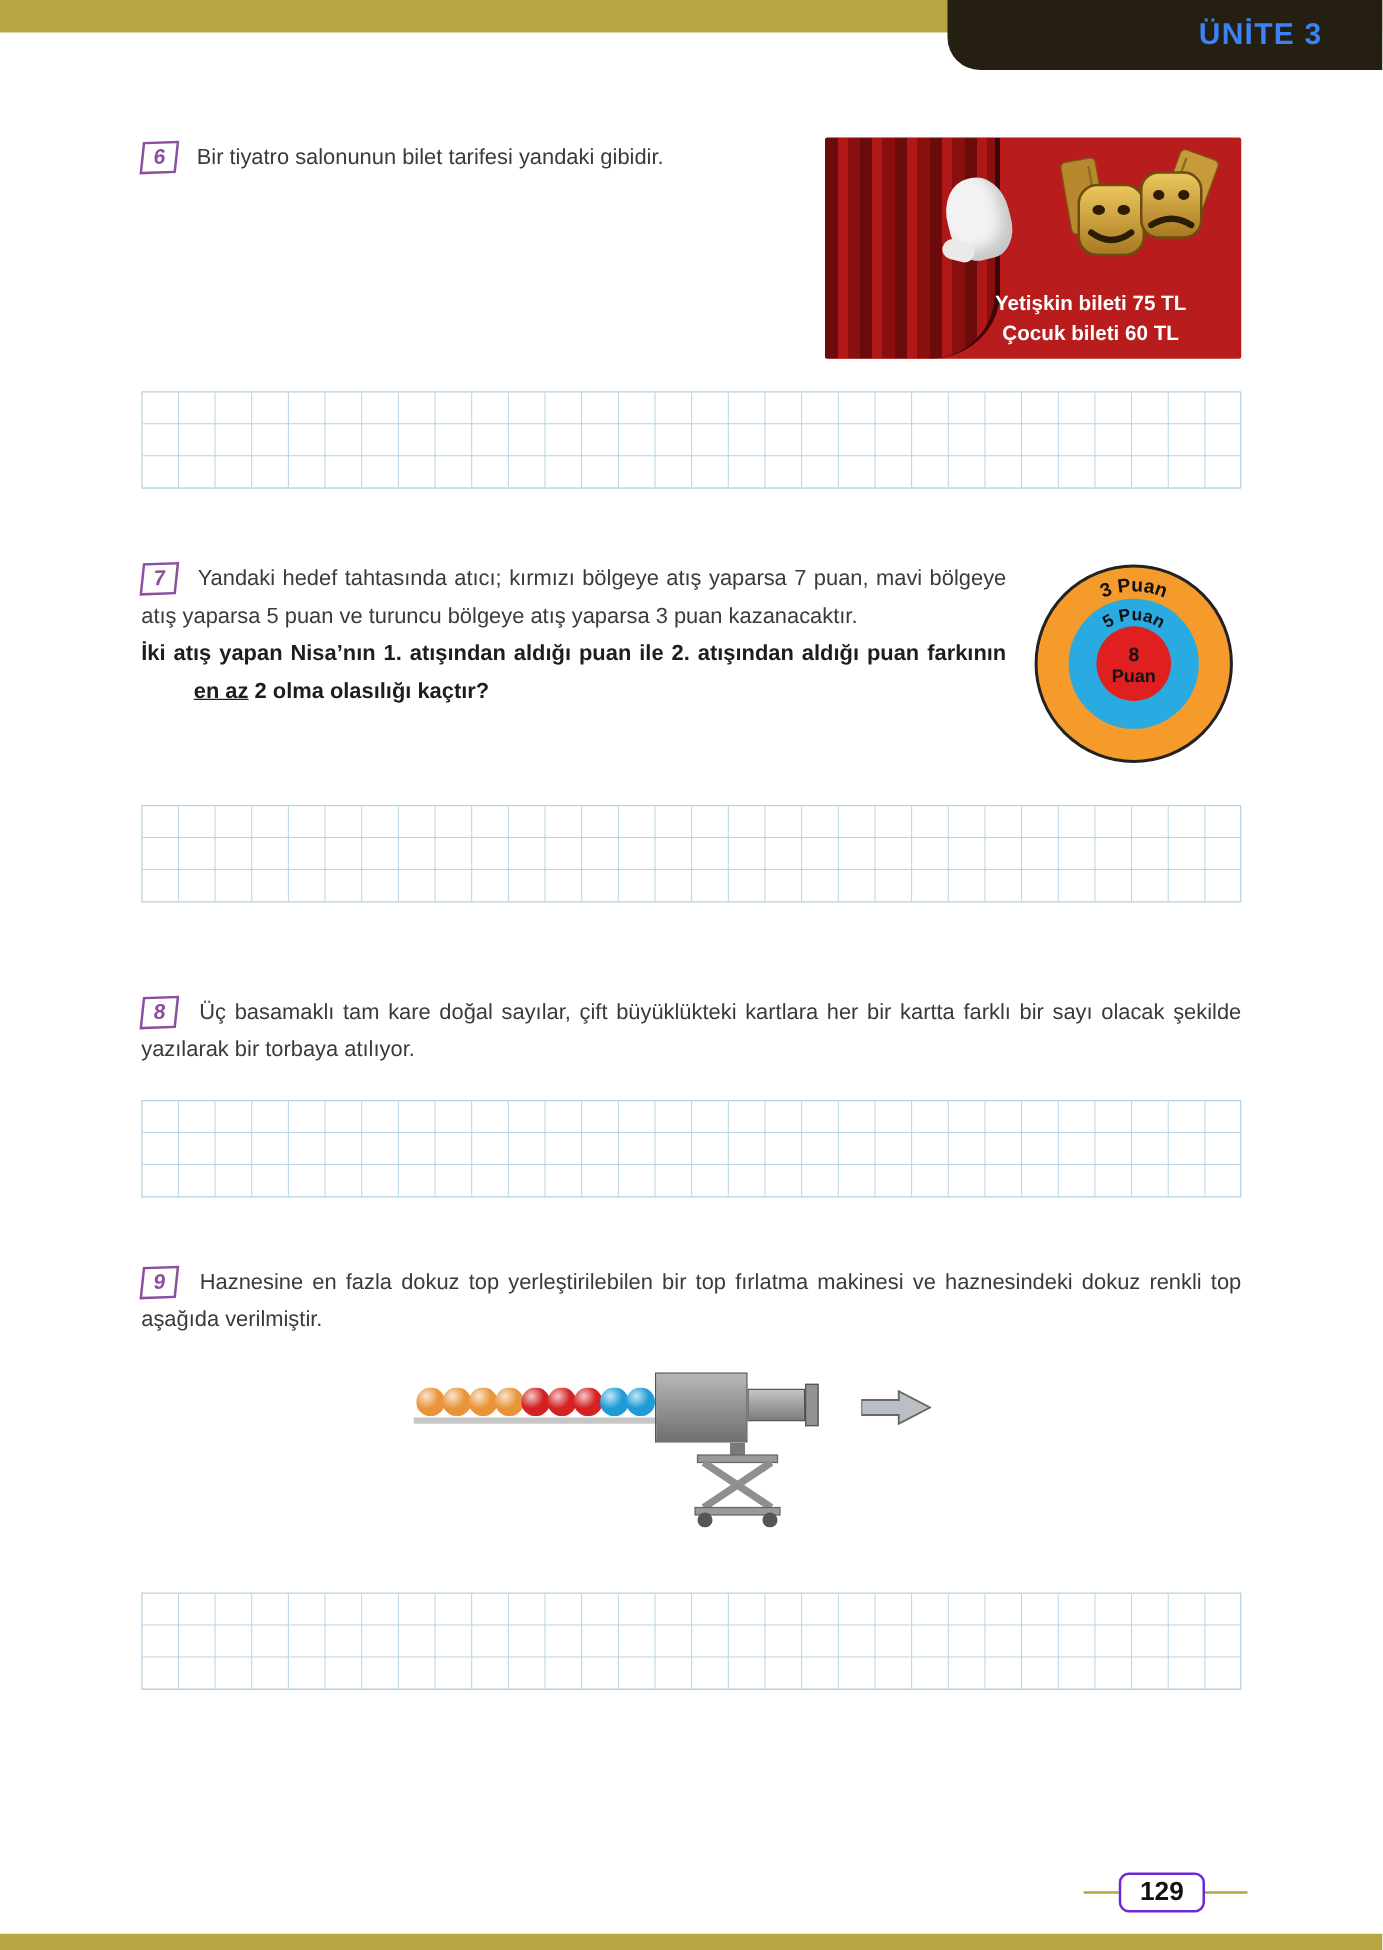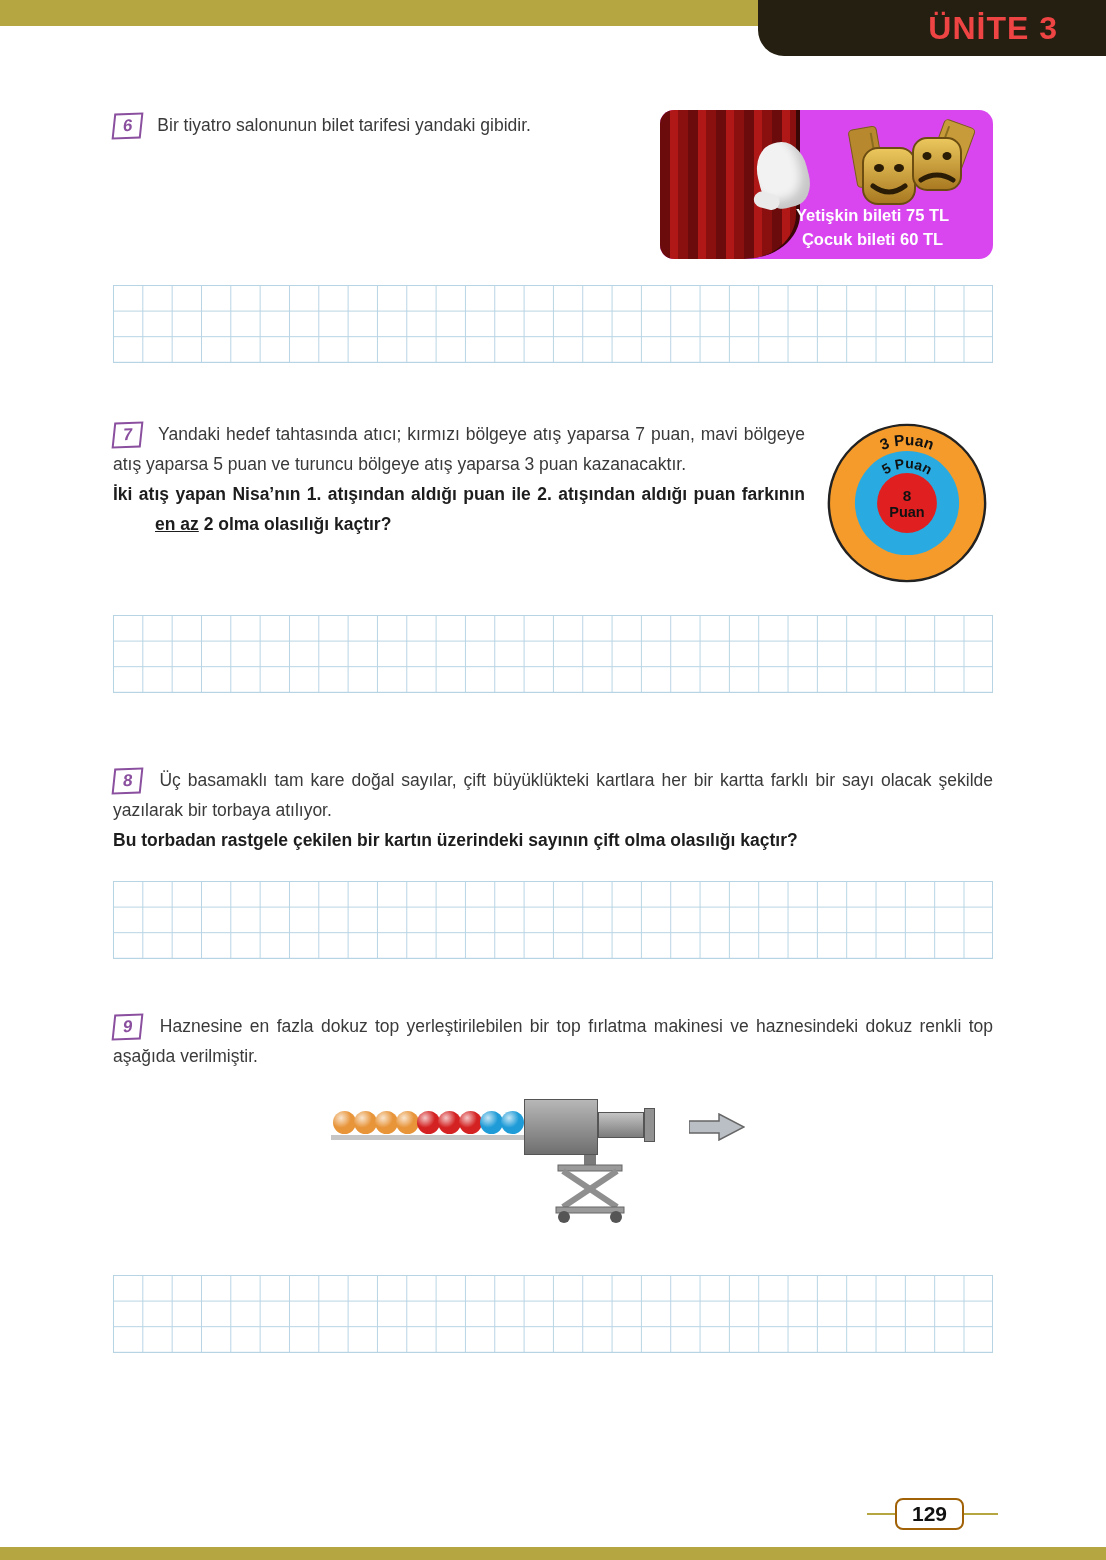--- a/index.html
+++ b/index.html
@@ -10,21 +10,21 @@
   }
 
   
   .header { position:relative; height:58px; }
   .header-bar { position:absolute; top:0; left:0; width:100%; height:26px; background:#b5a642; }
   .header-tab {
     position:absolute; top:0; right:0; width:348px; height:56px; background:#241f10;
     border-radius:0 0 0 26px; display:flex; align-items:center; justify-content:flex-end;
     padding-right:48px;
   }
-  .header-tab span { color:#ef4444; font-size:32px; font-weight:bold; letter-spacing:1px; }
+  .header-tab span { color:#3b82f6; font-size:24px; font-weight:bold; letter-spacing:1px; }
 
   
   .main { padding:52px 113px 0 113px; }
   .q-text { font-size:17.5px; line-height:1.72; }
   .q-bold { font-weight:bold; color:#1d1d1d; }
   .justify { text-align:justify; }
   .ul { text-decoration:underline;margin-left:42px; }
 
   .qbadge {
     display:inline-block; border:2px solid #8a4f9e; color:#8a4f9e; background:#fff;
@@ -38,22 +38,22 @@
       linear-gradient(to right, #b7d4e4 1px, transparent 1px),
       linear-gradient(to bottom, #b7d4e4 1px, transparent 1px);
     background-size:29.33px 25.6px;
     background-position:-1px -1px;
   }
 
   
   .q6-row { display:flex; gap:16px; }
   .q6-text { flex:1; }
   .theater-fig {
-    width:333px; height:149px; flex-shrink:0; position:relative; overflow:hidden;
-    background:#d946ef; border-radius:14px;
+    width:333px; height:177px; flex-shrink:0; position:relative; overflow:hidden;
+    background:#b91c1c; border-radius:2px;
   }
   .curtain {
     position:absolute; left:0; top:0; bottom:0; width:42%;
     background:repeating-linear-gradient(90deg,#6b0b0b 0 10px,#b01818 10px 18px,#8a1010 18px 28px);
     border-right:4px solid #3a0606; border-bottom-right-radius:40% 30%;
   }
   .glove {
     position:absolute; left:98px; top:32px; width:50px; height:66px; background:#f2f2f2;
     border-radius:46% 46% 40% 40%; transform:rotate(-14deg);
     box-shadow:inset -7px -9px 10px rgba(0,0,0,.18);
@@ -90,21 +90,21 @@
   .m-barrel { width:46px; height:26px; margin-top:13px; background:linear-gradient(180deg,#c4c4c4,#7c7c7c); border:1px solid #555; }
   .m-muzzle { width:11px; height:34px; margin-top:9px; background:#929292; border:1px solid #555; }
   .arrow-wrap { margin:14px 0 0 34px; }
 
   
   .bottom-bar { position:absolute; bottom:0; left:0; width:100%; height:13px; background:#b5a642; }
   .footer-pagenum { position:absolute; bottom:30px; right:108px; display:flex; align-items:center; }
   .pline { width:28px; height:2px; background:#b5a642; }
   .pline.right { width:34px; }
   .pbox {
-    border:2px solid #a16207; border-radius:8px; padding:2px 15px; background:#fff;
+    border:2px solid #6d28d9; border-radius:8px; padding:2px 15px; background:#fff;
     font-weight:bold; font-size:21px; color:#111;
   }
 </style>
 </head>
 <body>
 
 <div class="header">
   <div class="header-bar"></div>
   <div class="header-tab">
     <span>ÜNİTE 3</span>
@@ -193,21 +193,20 @@
     </div>
   </div>
 
   <div class="grid"></div>
 
   <div class="q8-block q-text">
     <div class="justify">
       <span class="qbadge">8</span>
       <span>Üç basamaklı tam kare doğal sayılar, çift büyüklükteki kartlara her bir kartta farklı bir sayı olacak şekilde yazılarak bir torbaya atılıyor.</span>
     </div>
-    <div class="q-bold">Bu torbadan rastgele çekilen bir kartın üzerindeki sayının çift olma olasılığı kaçtır?</div>
   </div>
 
   <div class="grid"></div>
 
   <div class="q9-block q-text">
     <div class="justify">
       <span class="qbadge">9</span>
       <span>Haznesine en fazla dokuz top yerleştirilebilen bir top fırlatma makinesi ve haznesindeki dokuz renkli top aşağıda verilmiştir.</span>
     </div>
 

